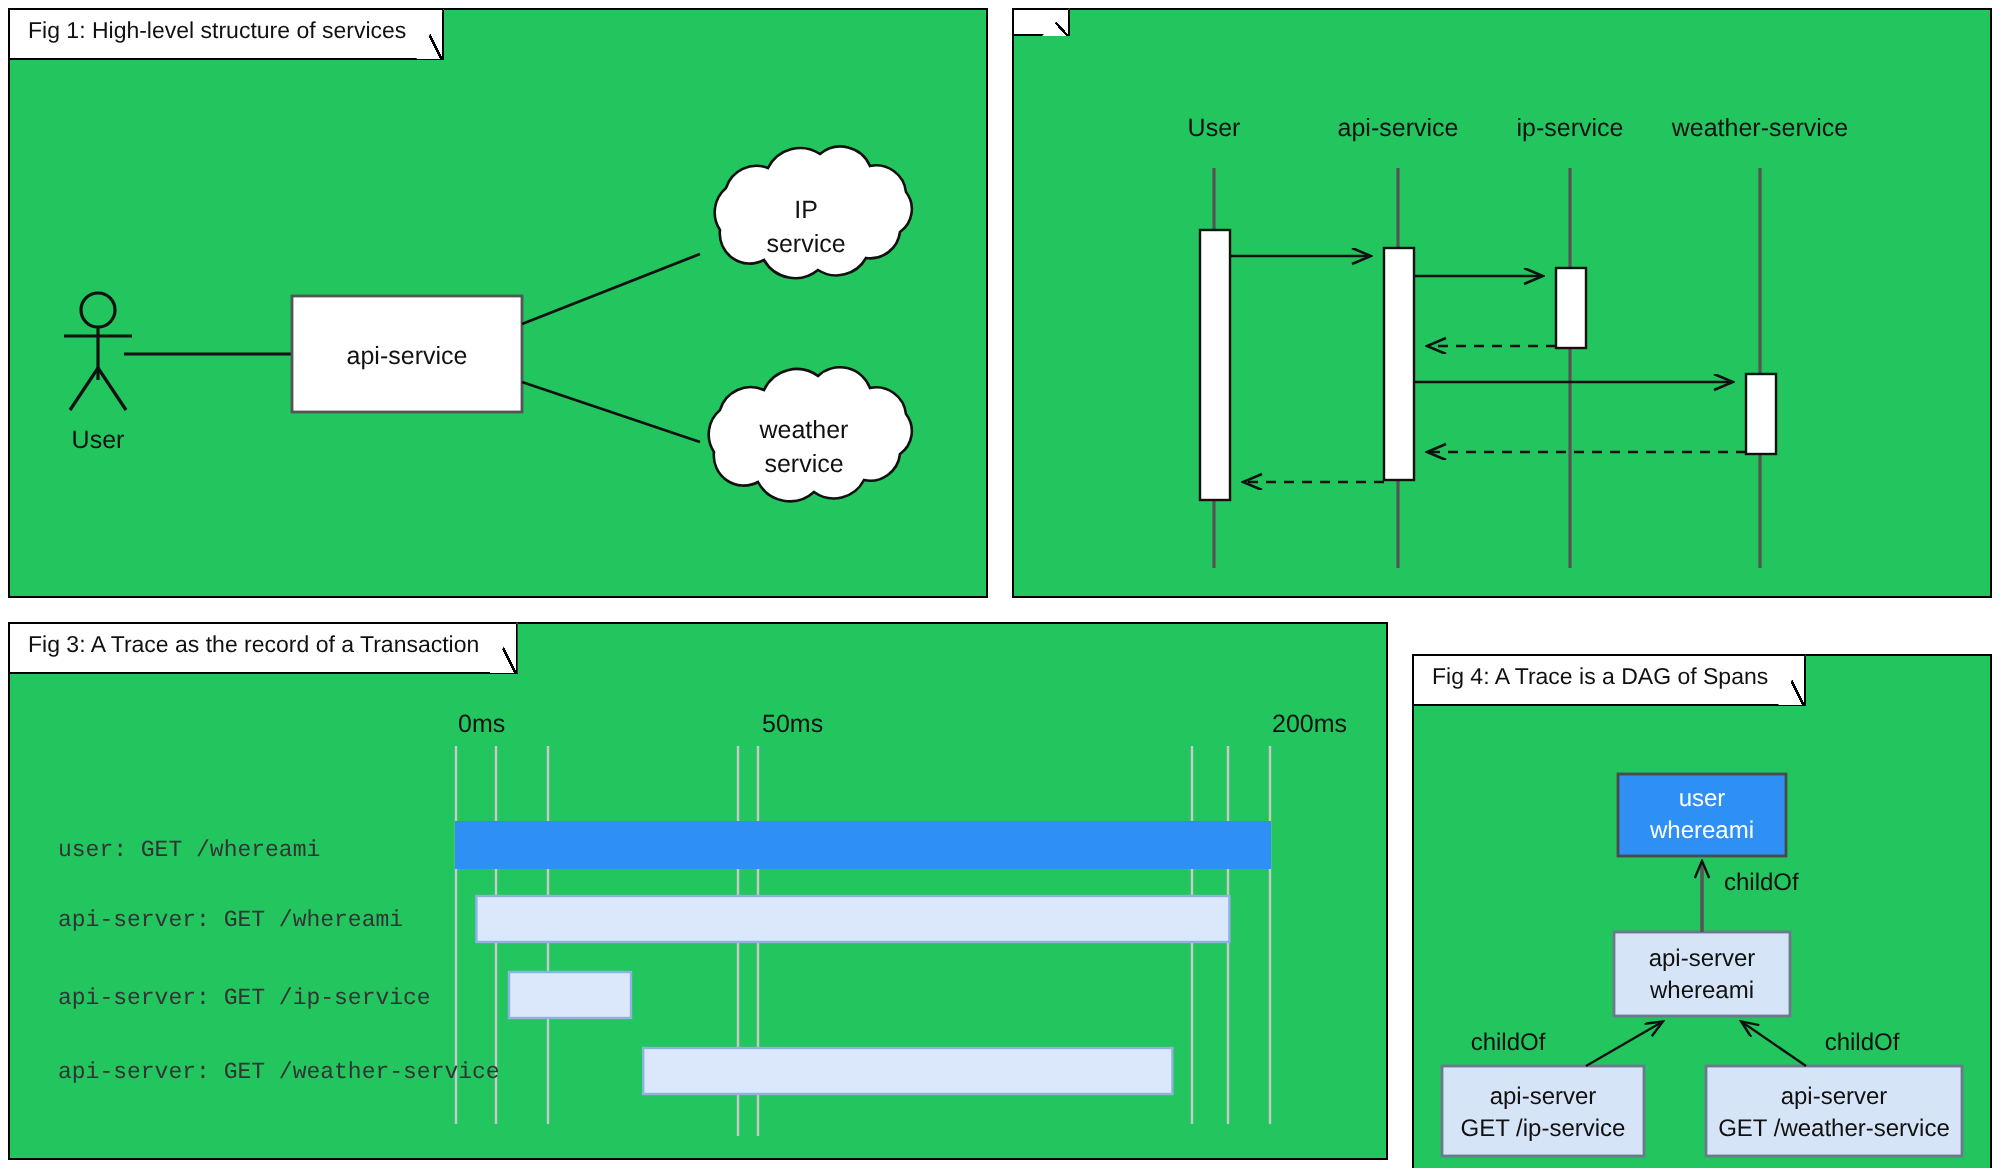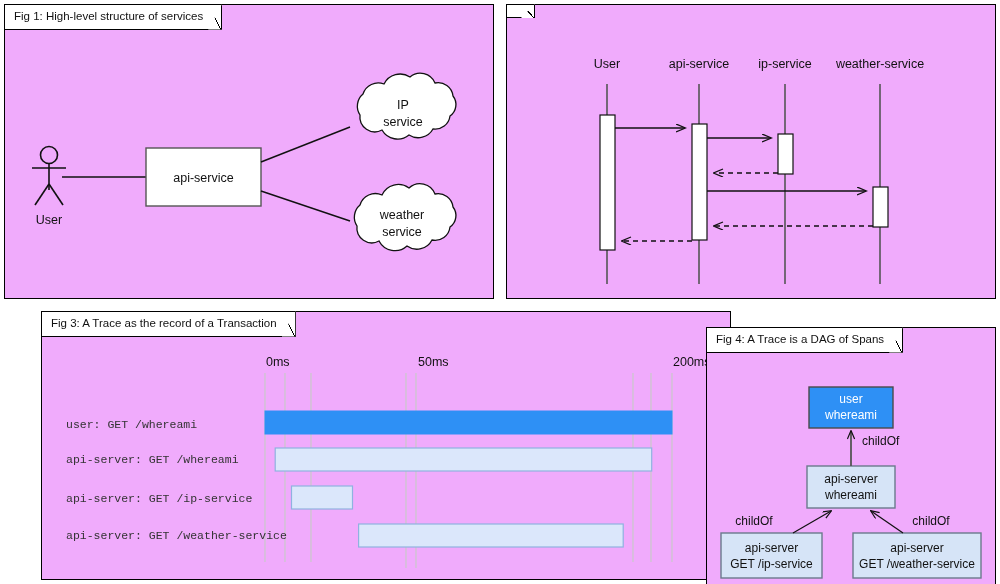--- a/index.html
+++ b/index.html
@@ -1,21 +1,21 @@
 <!DOCTYPE html>
 <html><head>
 <meta charset="utf-8">
 <style>
   html,body{margin:0;padding:0;background:#ffffff;}
   body{
     width:1000px;height:584px;position:relative;overflow:hidden;
     font-family:"Liberation Sans", sans-serif;
     color:#111;
   }
-  .panel{position:absolute;border:1px solid #000;background:#f0abfc;box-sizing:border-box;}
+  .panel{position:absolute;border:1px solid #000;background:#22c55e;box-sizing:border-box;}
   .panel-title{
     position:absolute;left:-1px;top:-1px;
     border:1px solid #000;
     background:#fff;
     font-size:11.5px;
     line-height:1;
     padding:6px 18px 6px 9px;
     box-sizing:border-box;
     white-space:nowrap;
     z-index:5;
@@ -132,21 +132,21 @@
 
     <line x1="108" y1="123" x2="178" y2="123" stroke="#111" stroke-width="1.3" marker-end="url(#arrOpen)"></line>
     <line x1="200" y1="133" x2="264" y2="133" stroke="#111" stroke-width="1.3" marker-end="url(#arrOpen)"></line>
     <line x1="271" y1="168" x2="207" y2="168" stroke="#111" stroke-width="1.3" stroke-dasharray="5 4" marker-end="url(#arrOpenBack)"></line>
     <line x1="200" y1="186" x2="359" y2="186" stroke="#111" stroke-width="1.3" marker-end="url(#arrOpen)"></line>
     <line x1="366" y1="221" x2="207" y2="221" stroke="#111" stroke-width="1.3" stroke-dasharray="5 4" marker-end="url(#arrOpenBack)"></line>
     <line x1="185" y1="236" x2="115" y2="236" stroke="#111" stroke-width="1.3" stroke-dasharray="5 4" marker-end="url(#arrOpenBack)"></line>
   </svg>
 </div>
 
-<div class="panel" style="left:4px;top:311px;width:690px;height:269px;margin-left:37px;">
+<div class="panel" style="left:4px;top:311px;width:690px;height:269px;">
   <div class="panel-title">
     <span class="t">Fig 3: A Trace as the record of a Transaction</span>
     <span class="notch"></span>
   </div>
 
   <svg width="688" height="267" viewBox="0 0 688 267">
 
     <g stroke="#c9c9c9" stroke-width="1.2">
       <line x1="223" y1="61" x2="223" y2="250"></line>
       <line x1="243" y1="61" x2="243" y2="250"></line>

